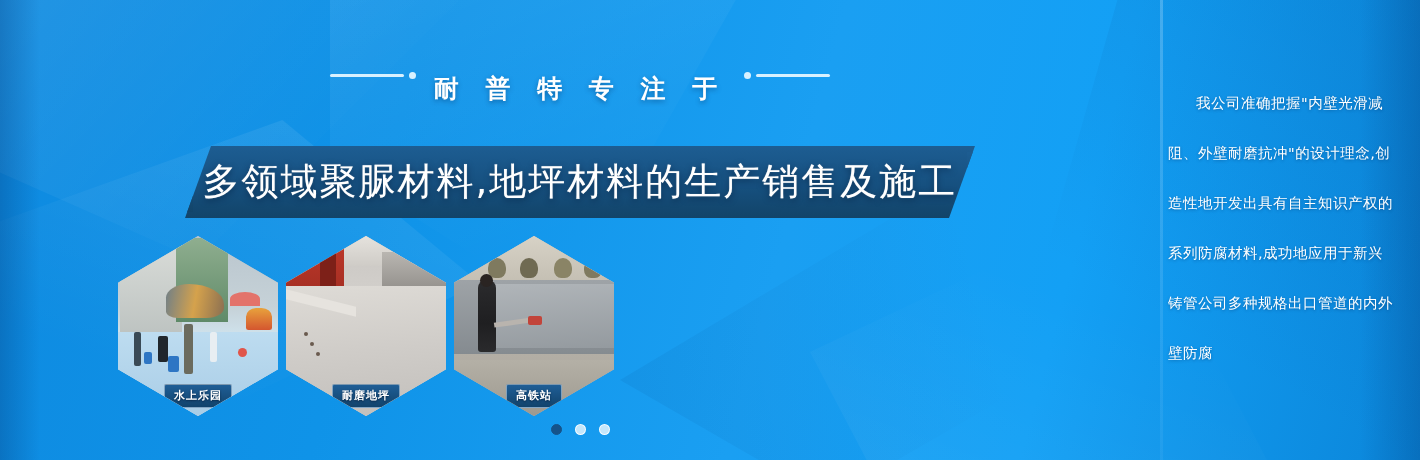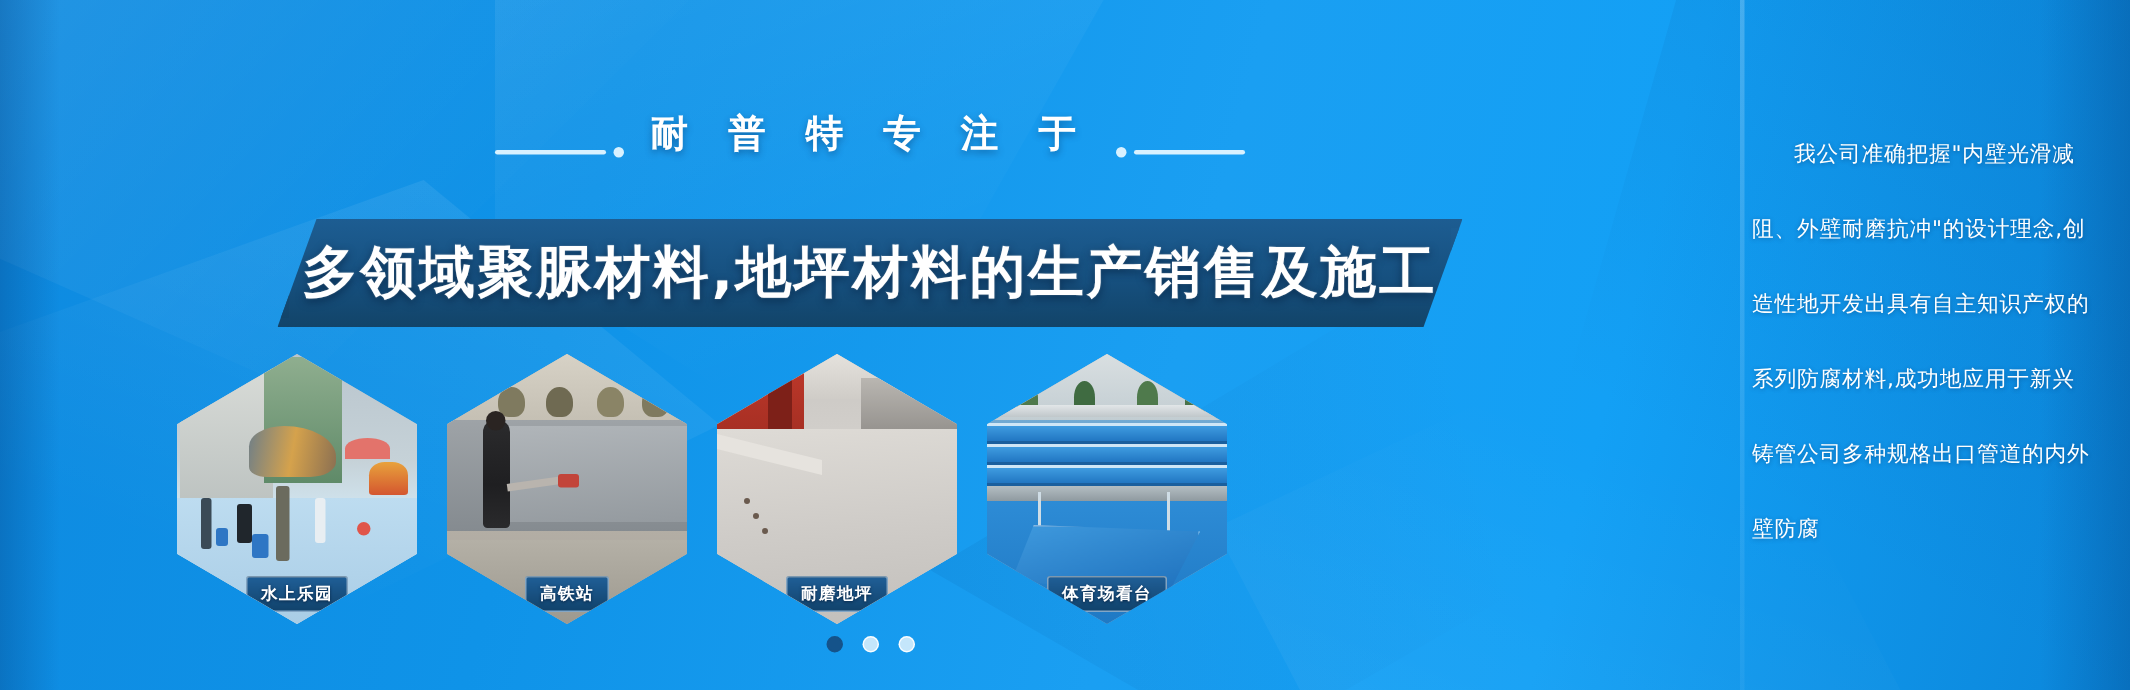--- a/index.html
+++ b/index.html
@@ -58,21 +58,21 @@
     background:linear-gradient(270deg,rgba(0,60,125,.30),rgba(0,60,125,0));
   }
   .divider-line {
     position:absolute; left:1160px; top:0; width:3px; height:460px;
     background:linear-gradient(180deg,rgba(255,255,255,.22),rgba(255,255,255,.05));
   }
 
   
   .eyebrow {
     position:absolute; left:0; top:72px; width:1160px;
-    display:flex; align-items:flex-end; justify-content:center; gap:18px;
+    display:flex; align-items:flex-start; justify-content:center; gap:18px;
   }
   .rule { display:flex; align-items:center; gap:5px; }
   .rule .bar { width:74px; height:3px; background:#d8f1ff; border-radius:2px; }
   .rule .dot { width:7px; height:7px; border-radius:50%; background:#d8f1ff; }
   .eyebrow-text {
     font-size:25px; font-weight:700; color:#ffffff;
     letter-spacing:9px; white-space:nowrap;
     text-shadow:0 2px 5px rgba(0,45,95,.45);
   }
 
@@ -95,31 +95,31 @@
     background:linear-gradient(180deg,#1d5d92,#124469);
     clip-path:polygon(16px 0,100% 0,100% 100%,0 100%);
   }
   .headline::after {
     content:""; position:absolute; right:-18px; top:6px;
     width:26px; height:60px;
     background:linear-gradient(180deg,#1d5d92,#124469);
     clip-path:polygon(0 0,100% 0,10px 100%,0 100%);
   }
   .headline-text {
-    font-size:37px; font-weight:700; color:#ffffff;
+    font-size:37px; font-weight:400; color:#ffffff;
     letter-spacing:2px; white-space:nowrap;
     text-shadow:0 2px 6px rgba(0,25,55,.60), 0 0 1px rgba(255,255,255,.5);
     z-index:2;
   }
 
   
   .hex-row {
     position:absolute; left:118px; top:236px;
     width:1030px; height:180px;
-    display:flex; gap:20px;
+    display:flex; gap:8px;
   }
   .hex {
     position:relative; width:160px; height:180px;
     clip-path:polygon(50% 0,100% 26%,100% 74%,50% 100%,0 74%,0 26%);
     overflow:hidden;
     background:#9db6c9;
   }
   .hex-photo { position:absolute; inset:0; overflow:hidden; }
   .hex-caption {
     position:absolute; left:50%; transform:translateX(-50%);
@@ -352,69 +352,51 @@
           <div class="pl c"></div>
         <div class="pl d"></div>
           <div class="pl e"></div>
         <div class="can"></div>
           <div class="can2"></div>
       </div>
       <span class="hex-caption">水上乐园</span>
     </div>
 
     <div class="hex">
+      <div class="hex-photo p2">
+        <div class="ceil"></div>
+          <div class="farwall"></div>
+        <div class="redwall"></div>
+          <div class="redwall2"></div>
+        <div class="flr"></div>
+          <div class="skirt"></div>
+          <div class="dot"></div>
+      </div>
+      <span class="hex-caption">耐磨地坪</span>
+    </div>
+
+    <div class="hex">
       <div class="hex-photo p3">
         <div class="sky"></div>
         <div class="tree t1"></div>
           <div class="tree t2"></div>
         <div class="tree t3"></div>
           <div class="tree t4"></div>
         <div class="wall"></div>
           <div class="wallhi"></div>
           <div class="grnd"></div>
         <div class="man"></div>
           <div class="head"></div>
         <div class="roller"></div>
           <div class="roll2"></div>
       </div>
       <span class="hex-caption">高铁站</span>
     </div>
 
-    <div class="hex">
-      <div class="hex-photo p2">
-        <div class="ceil"></div>
-          <div class="farwall"></div>
-        <div class="redwall"></div>
-          <div class="redwall2"></div>
-        <div class="flr"></div>
-          <div class="skirt"></div>
-          <div class="dot"></div>
-      </div>
-      <span class="hex-caption">耐磨地坪</span>
-    </div>
-
-
-    <div class="hex">
-      <div class="hex-photo p5">
-        <div class="sky"></div>
-        <div class="palm a"></div>
-          <div class="palm b"></div>
-        <div class="palm c"></div>
-          <div class="palm d"></div>
-        <div class="roof"></div>
-        <div class="tier t1"></div>
-          <div class="tier t2"></div>
-          <div class="tier t3"></div>
-        <div class="base"></div>
-        <div class="post p1"></div>
-          <div class="post p2"></div>
-        <div class="ramp"></div>
-      </div>
-      <span class="hex-caption">体育场看台</span>
-    </div>
+
 
 
   </div>
 
   <p class="side-text">我公司准确把握"内壁光滑减阻、外壁耐磨抗冲"的设计理念,创造性地开发出具有自主知识产权的系列防腐材料,成功地应用于新兴铸管公司多种规格出口管道的内外壁防腐</p>
 
   <div class="dots">
     <span class="dot-item active"></span>
     <span class="dot-item"></span>
     <span class="dot-item"></span>

